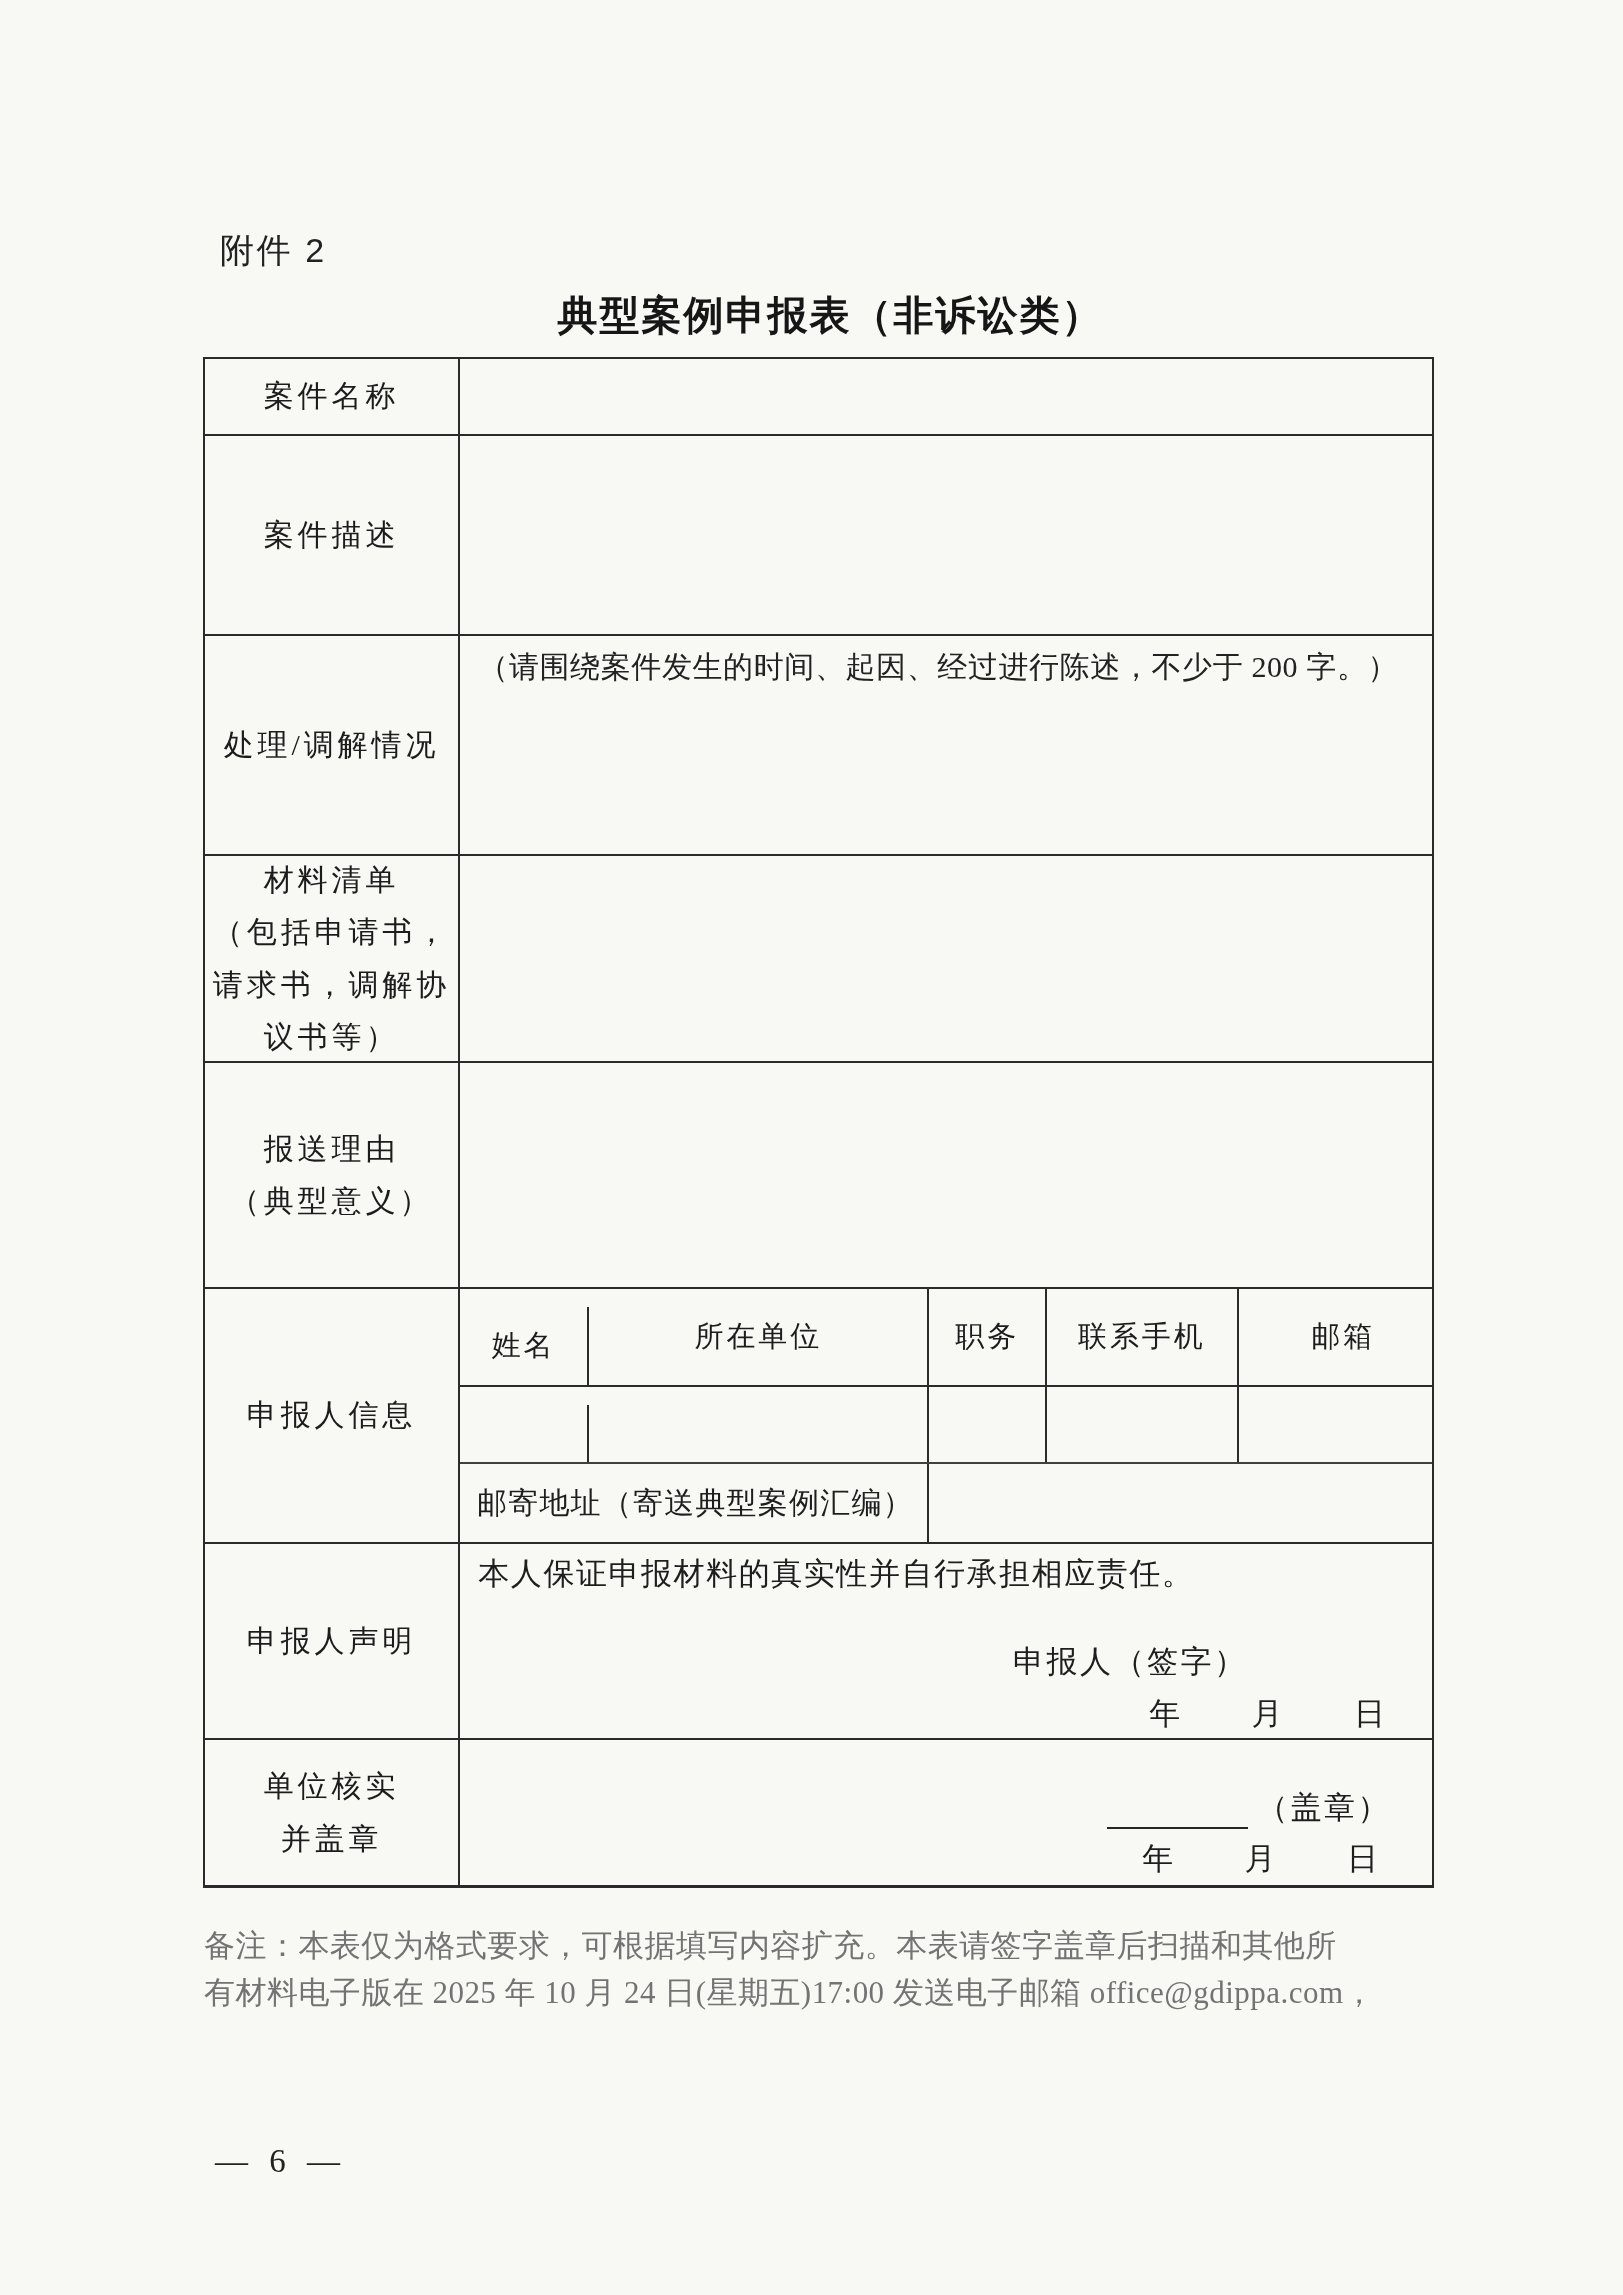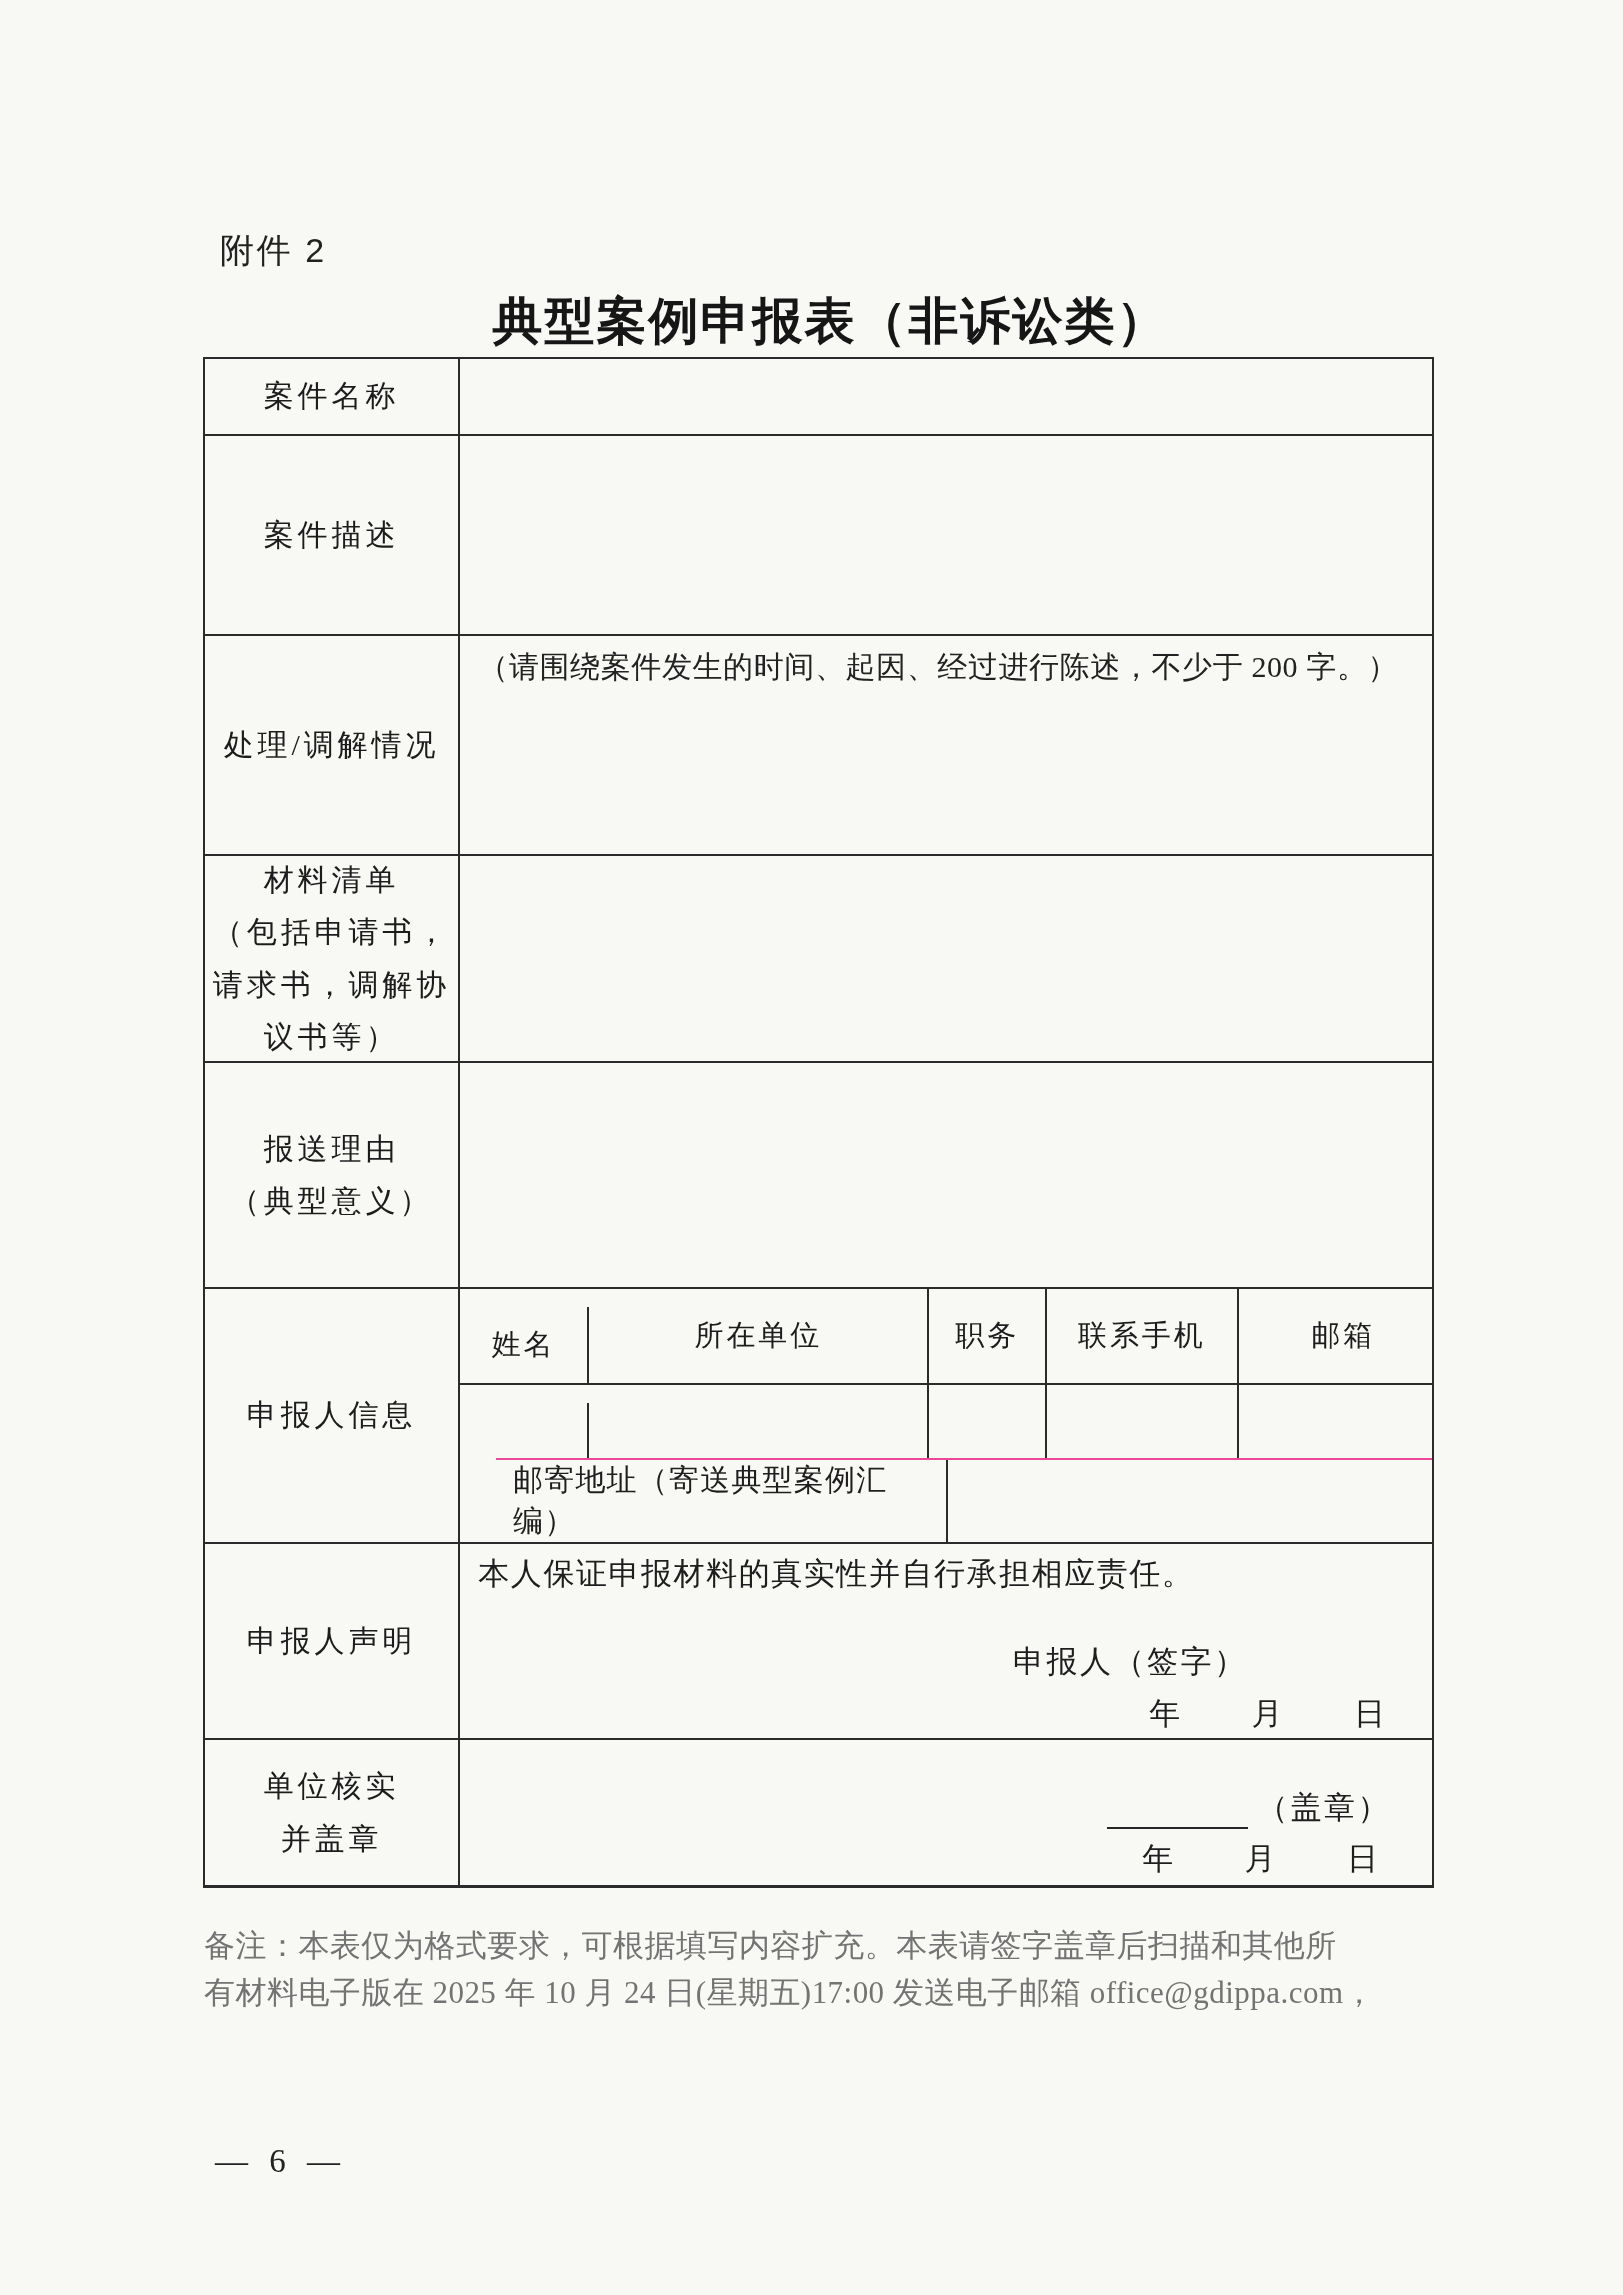--- a/index.html
+++ b/index.html
@@ -14,21 +14,21 @@
     overflow:hidden;
   }
   .attachment {
     position:absolute; left:220px; top:228px;
     font-family:"Liberation Sans","DejaVu Sans",sans-serif;
     font-size:34px; letter-spacing:2.6px; color:#222;
   }
   .doc-title {
     position:absolute; left:0; top:288px; width:100%;
     text-align:center;
-    font-size:50px; font-weight:bold; letter-spacing:2px; color:#161616;padding-left:37px;
+    font-size:40px; font-weight:bold; letter-spacing:2px; color:#161616;padding-left:37px;
   }
   
   .form-table {
     position:absolute; left:203px; top:357px; width:1231px;
     border:2.6px solid #2b2b2b;
     border-bottom-width:3.9px;
     display:flex; flex-direction:column;
     background:transparent;
   }
   .trow { display:flex; border-top:2px solid #2b2b2b; position:relative; }
@@ -47,21 +47,21 @@
   .content-cell { flex:1 1 auto; position:relative; }
   .hint-text {
     position:absolute; top:10.5px; left:18.3px; right:9.2px;
     font-size:30px; letter-spacing:0.02em; color:#222;
   }
   
   .sub-table { display:flex; flex-direction:column; height:100%; }
   .sub-row { display:flex; }
   .sub-row.header { height:96px; }
   .sub-row.data { height:77px; border-top:2px solid #2b2b2b; }
-  .sub-row.address { flex:1; border-top:2px solid #ec4899;margin-left:36px; }
+  .sub-row.address { flex:1; border-top:2px solid #404040; }
   .sub-cell {
     border-right:2px solid #2b2b2b;
     display:flex; align-items:center; justify-content:center;
     text-align:center; font-size:29px; letter-spacing:0.1em; color:#1c1c1c;
   }
   .sub-cell:last-child { border-right:none; }
   .c-name   { flex:0 0 13.3%;margin-top:18px; }
   .c-org    { flex:0 0 35.0%; }
   .c-title  { flex:0 0 12.1%; }
   .c-phone  { flex:0 0 19.7%; }

